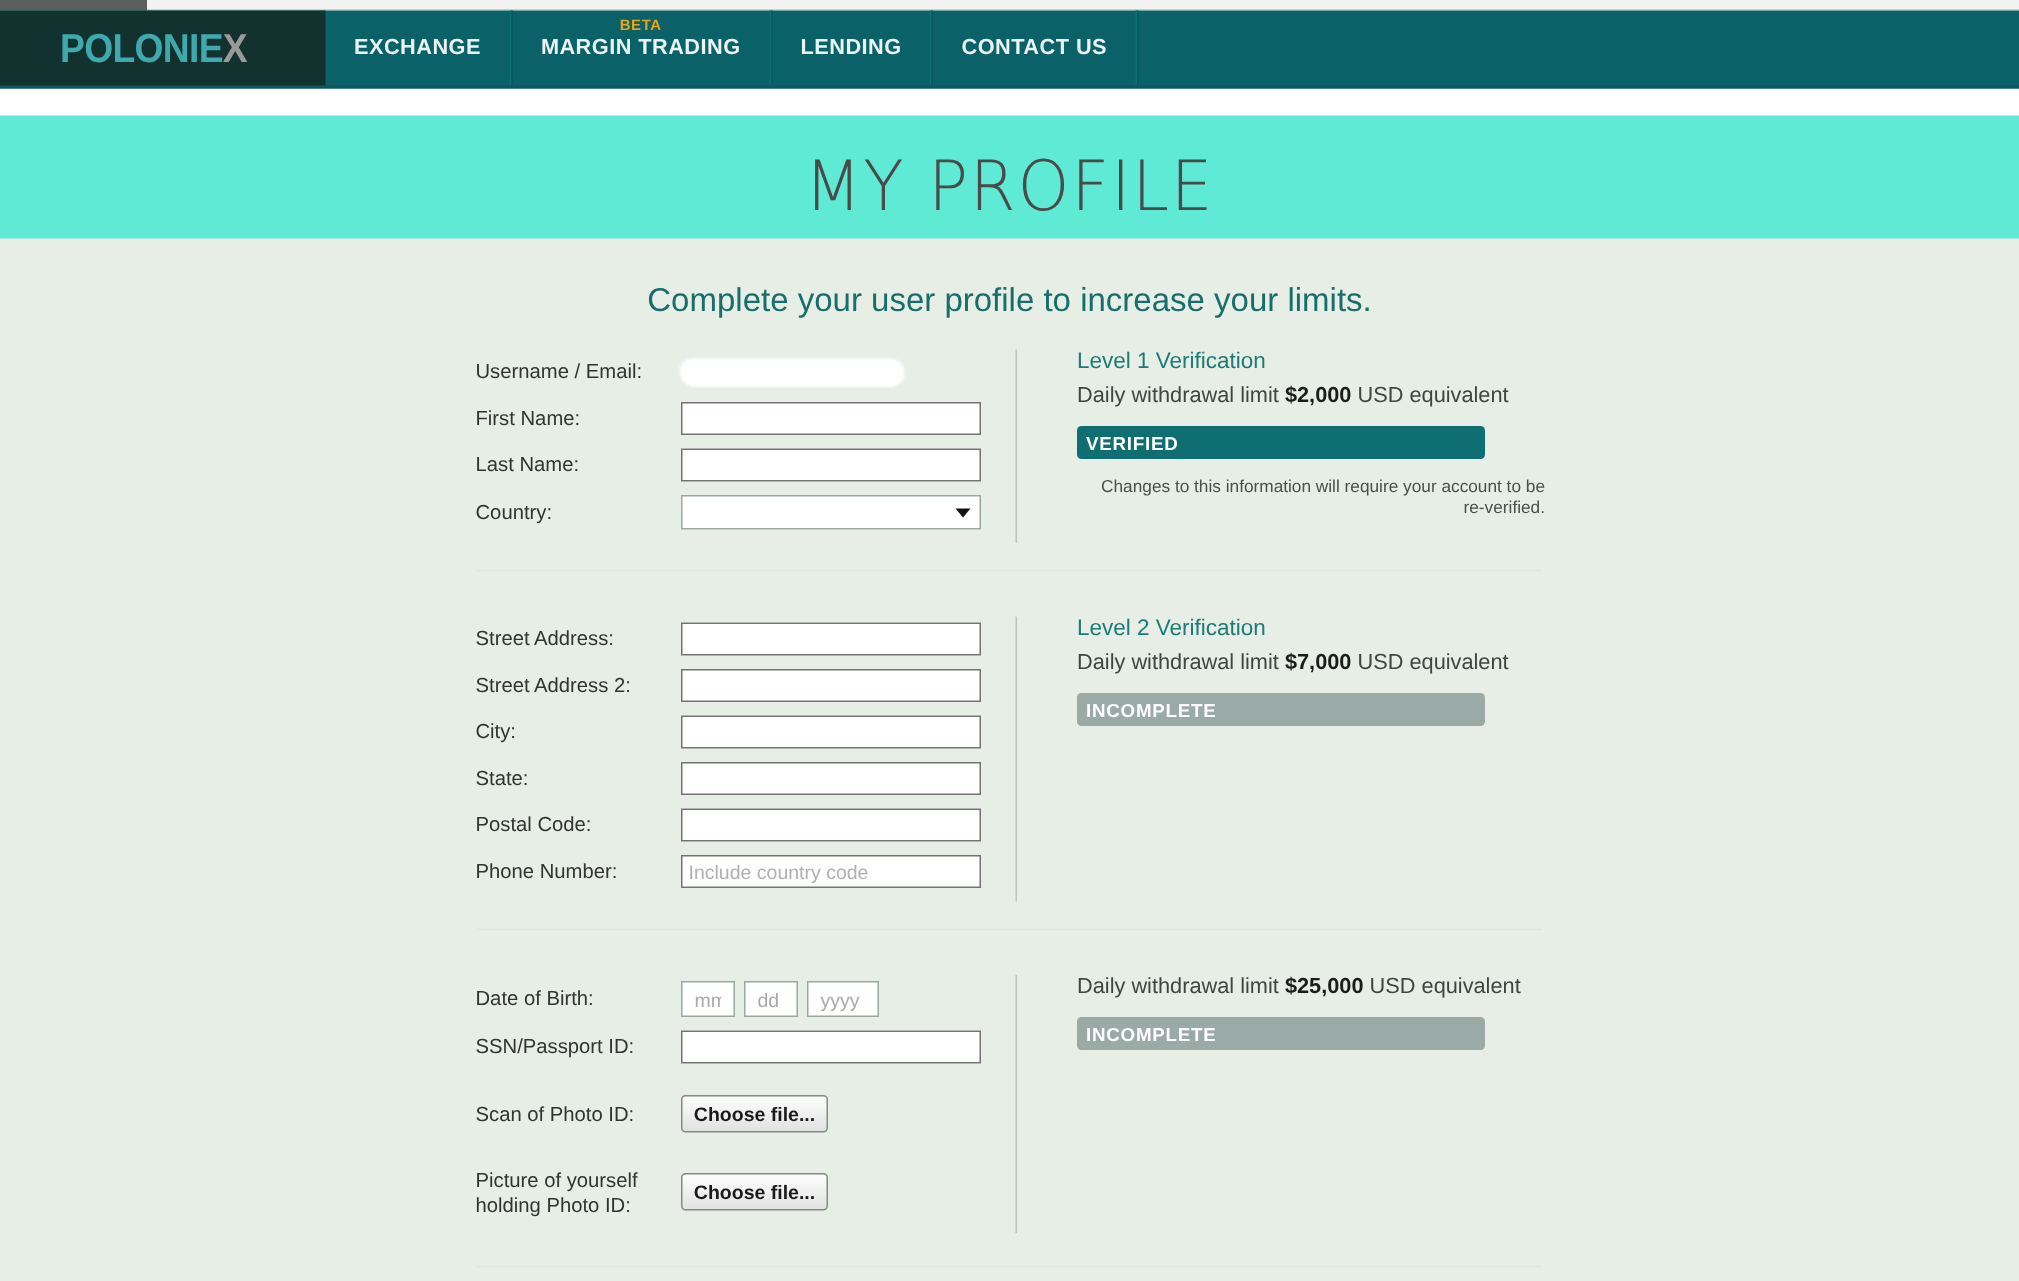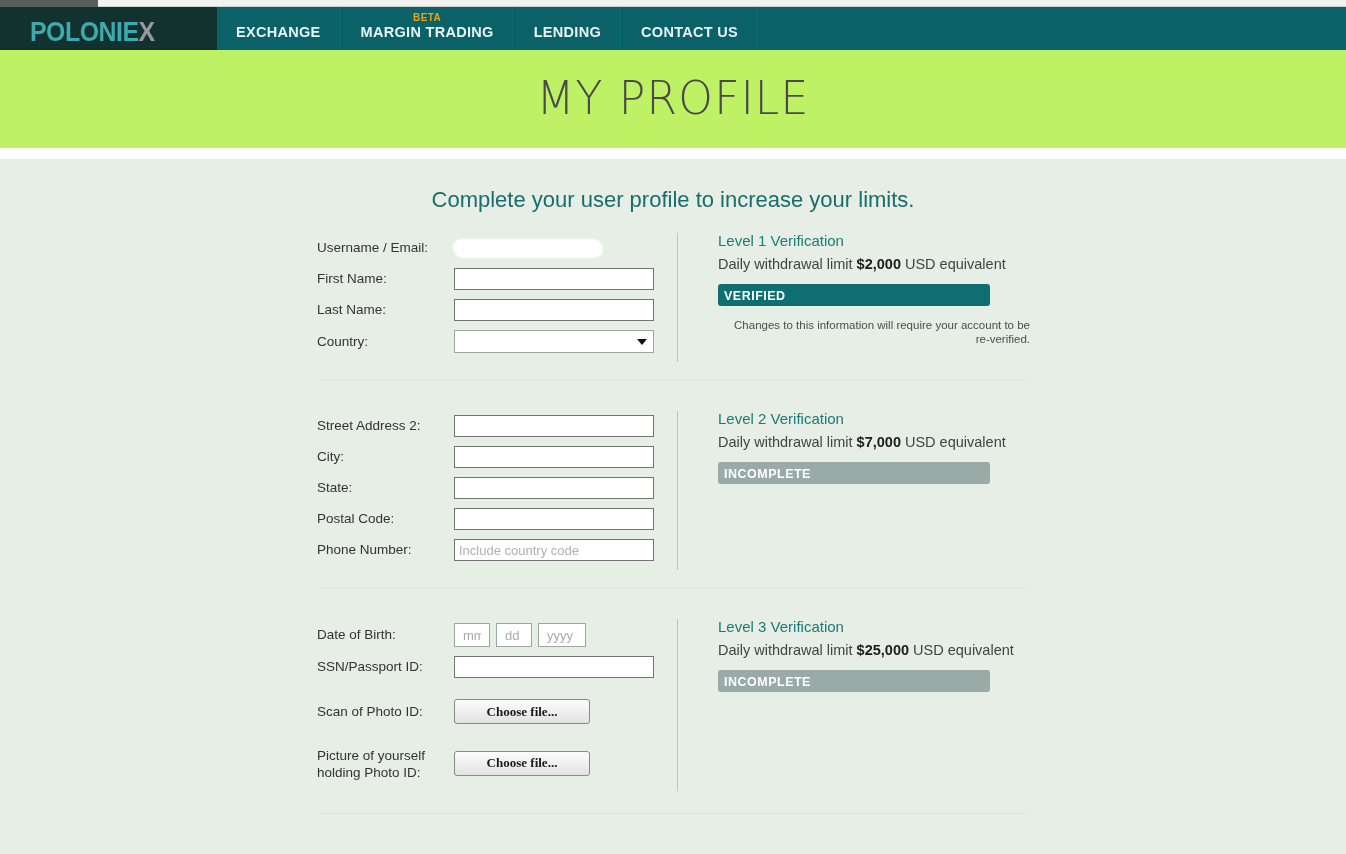--- a/index.html
+++ b/index.html
@@ -32,21 +32,21 @@
     background: #0b6168;
     display: flex;
     align-items: stretch;
     border-bottom: 2px solid #0a575d;
   }
   .brand {
     width: 217px;
     background: #123230;
     display: flex;
     align-items: center;
-    padding-left: 30px;
+    padding-left: 40px;
     flex: 0 0 217px;
   }
   .brand-text {
     font-size: 27px;
     font-weight: bold;
     letter-spacing: -0.5px;
     font-family: "Liberation Sans", sans-serif;
     color: #3fa9ad;
     line-height: 1;
     font-stretch: condensed;
@@ -78,23 +78,23 @@
     transform: translateX(-50%);
     font-size: 10px;
     font-weight: bold;
     color: #e8a317;
     letter-spacing: 0.4px;
   }
   .nav-filler { flex: 1; border-left: 1px solid #09565c; }
 
   
   .hero {
-    position: absolute; top: 50px; left: 0;
+    position: absolute; top: 77px; left: 0;
     width: 1346px; height: 98px;
-    background: #bef264;
+    background: #5eead4;
   }
   .page-title {
     position: absolute;
     left: 0; right: 0;
     top: 22px;
     text-align: center;
     font-size: 44px;
     font-weight: 300;
     color: #4a4a4a;
     letter-spacing: 1.2px;
@@ -217,28 +217,28 @@
     color: #333;
     text-align: left;
     padding: 0 8px;
     font-family: "Liberation Sans", sans-serif;
     outline: none;
   }
   .dob-field.yyyy { width: 48px; }
   .dob-field::placeholder { color: #aaaaaa; }
 
   .file-btn {
-    width: 136px; height: 25px;
+    width: 98px; height: 25px;
     background: linear-gradient(#fdfdfd, #e2e2e2);
     border: 1px solid #888888;
     border-radius: 3px;
     font-size: 13px;
     font-weight: bold;
     color: #1a1a1a;
-    font-family: Liberation Serif, serif;
+    font-family: Liberation Sans, sans-serif;
     cursor: pointer;
   }
 
   
   .level-title {
     font-size: 15px;
     color: #1c7b76;
     font-weight: normal;
     margin: 0 0 6px 0;
     line-height: 1.1;
@@ -349,20 +349,24 @@
       </div>
     </div>
 
     <div style="height:18px"></div>
     <div class="divider"></div>
     <div style="height:30px"></div>
 
     <div class="section">
       <div class="form-col">
 
+        <div class="frow">
+          <div class="flabel">Street Address:</div>
+          <input class="finput" type="text" value="" style="">
+        </div>
 
         <div class="frow">
           <div class="flabel">Street Address 2:</div>
           <input class="finput" type="text" value="" style="">
         </div>
 
         <div class="frow">
           <div class="flabel">City:</div>
           <input class="finput" type="text" value="" style="">
         </div>
@@ -422,21 +426,20 @@
         <div style="height:12px"></div>
 
         <div class="frow">
           <div class="flabel two-line">Picture of yourself holding Photo ID:</div>
           <button class="file-btn">Choose file...</button>
         </div>
 
       </div>
       <div class="vrule"></div>
       <div class="level-col">
-        <h2 class="level-title">Level 3 Verification</h2>
         <div class="level-limit"><span>Daily withdrawal limit </span><b>$25,000</b><span> USD equivalent</span></div>
         <button class="status-btn incomplete">INCOMPLETE</button>
       </div>
     </div>
 
     <div style="height:22px"></div>
     <div class="divider"></div>
 
   </div>
 </div>

